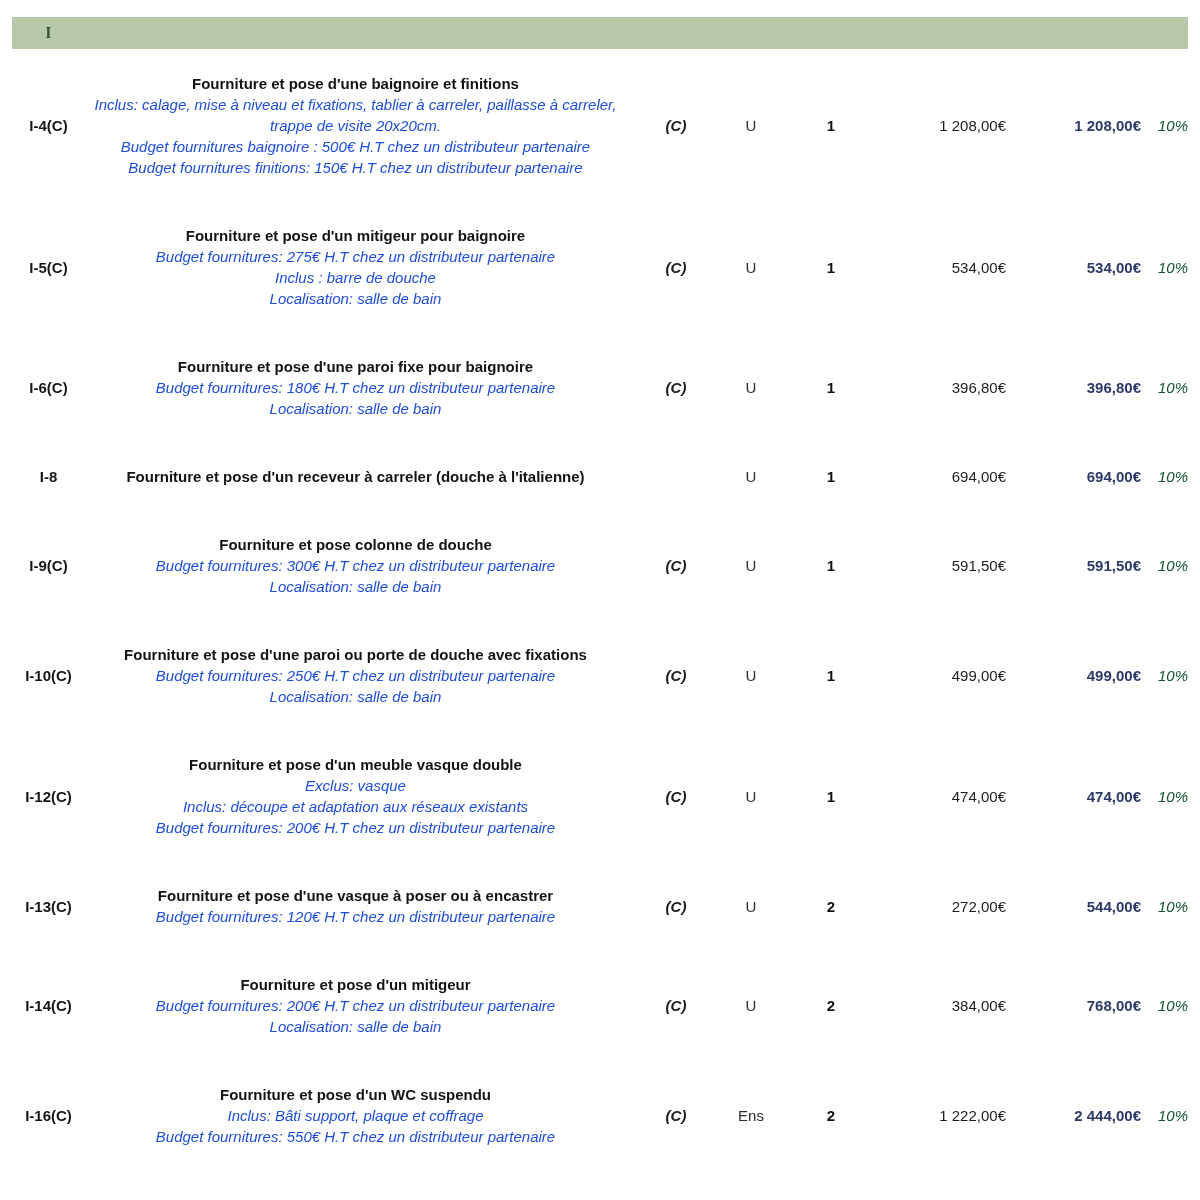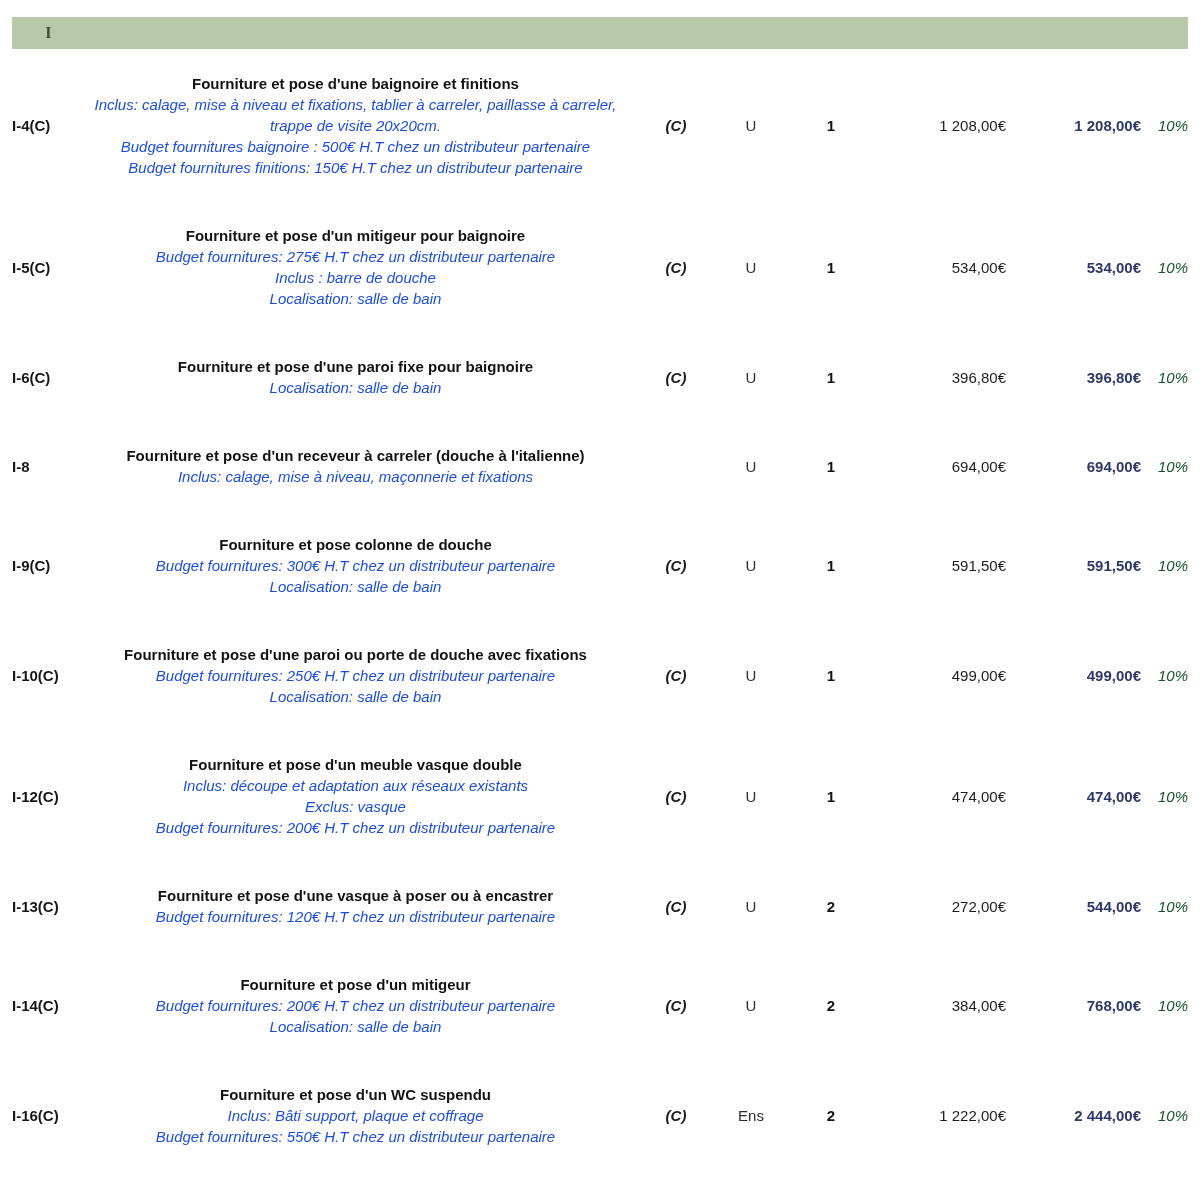--- a/index.html
+++ b/index.html
@@ -50,20 +50,21 @@
     padding-bottom: 21px;
   }
   .row {
     display: flex;
     align-items: center;
     line-height: 21px;
     font-size: 15px;
   }
   .col-code {
     width: 73px;
+    text-align: center;
     font-weight: bold;
     color: #161616;
     flex-shrink: 0;
   }
   .col-main {
     flex: 1;
     min-width: 0;
     padding-right: 14px;
     text-align: center;
   }
@@ -161,38 +162,36 @@
       <div class="col-uprice">534,00€</div>
       <div class="col-total">534,00€</div>
       <div class="col-vat">10%</div>
     </div>
 
     <div class="row">
       <div class="col-code">I-6(C)</div>
       <div class="col-main">
         <div class="item-title">Fourniture et pose d'une paroi fixe pour baignoire</div>
         <div class="item-descriptions">
+            <div class="desc-line">Budget fournitures: 180€ H.T chez un distributeur partenaire</div>
             <div class="desc-line">Localisation: salle de bain</div>
           </div>
       </div>
       <div class="col-type">(C)</div>
       <div class="col-unit">U</div>
       <div class="col-qty">1</div>
       <div class="col-uprice">396,80€</div>
       <div class="col-total">396,80€</div>
       <div class="col-vat">10%</div>
     </div>
 
     <div class="row">
       <div class="col-code">I-8</div>
       <div class="col-main">
         <div class="item-title">Fourniture et pose d'un receveur à carreler (douche à l'italienne)</div>
-        <div class="item-descriptions">
-            <div class="desc-line">Inclus: calage, mise à niveau, maçonnerie et fixations</div>
-          </div>
       </div>
       <div class="col-type"></div>
       <div class="col-unit">U</div>
       <div class="col-qty">1</div>
       <div class="col-uprice">694,00€</div>
       <div class="col-total">694,00€</div>
       <div class="col-vat">10%</div>
     </div>
 
     <div class="row">
@@ -227,22 +226,22 @@
       <div class="col-uprice">499,00€</div>
       <div class="col-total">499,00€</div>
       <div class="col-vat">10%</div>
     </div>
 
     <div class="row">
       <div class="col-code">I-12(C)</div>
       <div class="col-main">
         <div class="item-title">Fourniture et pose d'un meuble vasque double</div>
         <div class="item-descriptions">
+            <div class="desc-line">Exclus: vasque</div>
             <div class="desc-line">Inclus: découpe et adaptation aux réseaux existants</div>
-            <div class="desc-line">Exclus: vasque</div>
             <div class="desc-line">Budget fournitures: 200€ H.T chez un distributeur partenaire</div>
           </div>
       </div>
       <div class="col-type">(C)</div>
       <div class="col-unit">U</div>
       <div class="col-qty">1</div>
       <div class="col-uprice">474,00€</div>
       <div class="col-total">474,00€</div>
       <div class="col-vat">10%</div>
     </div>

